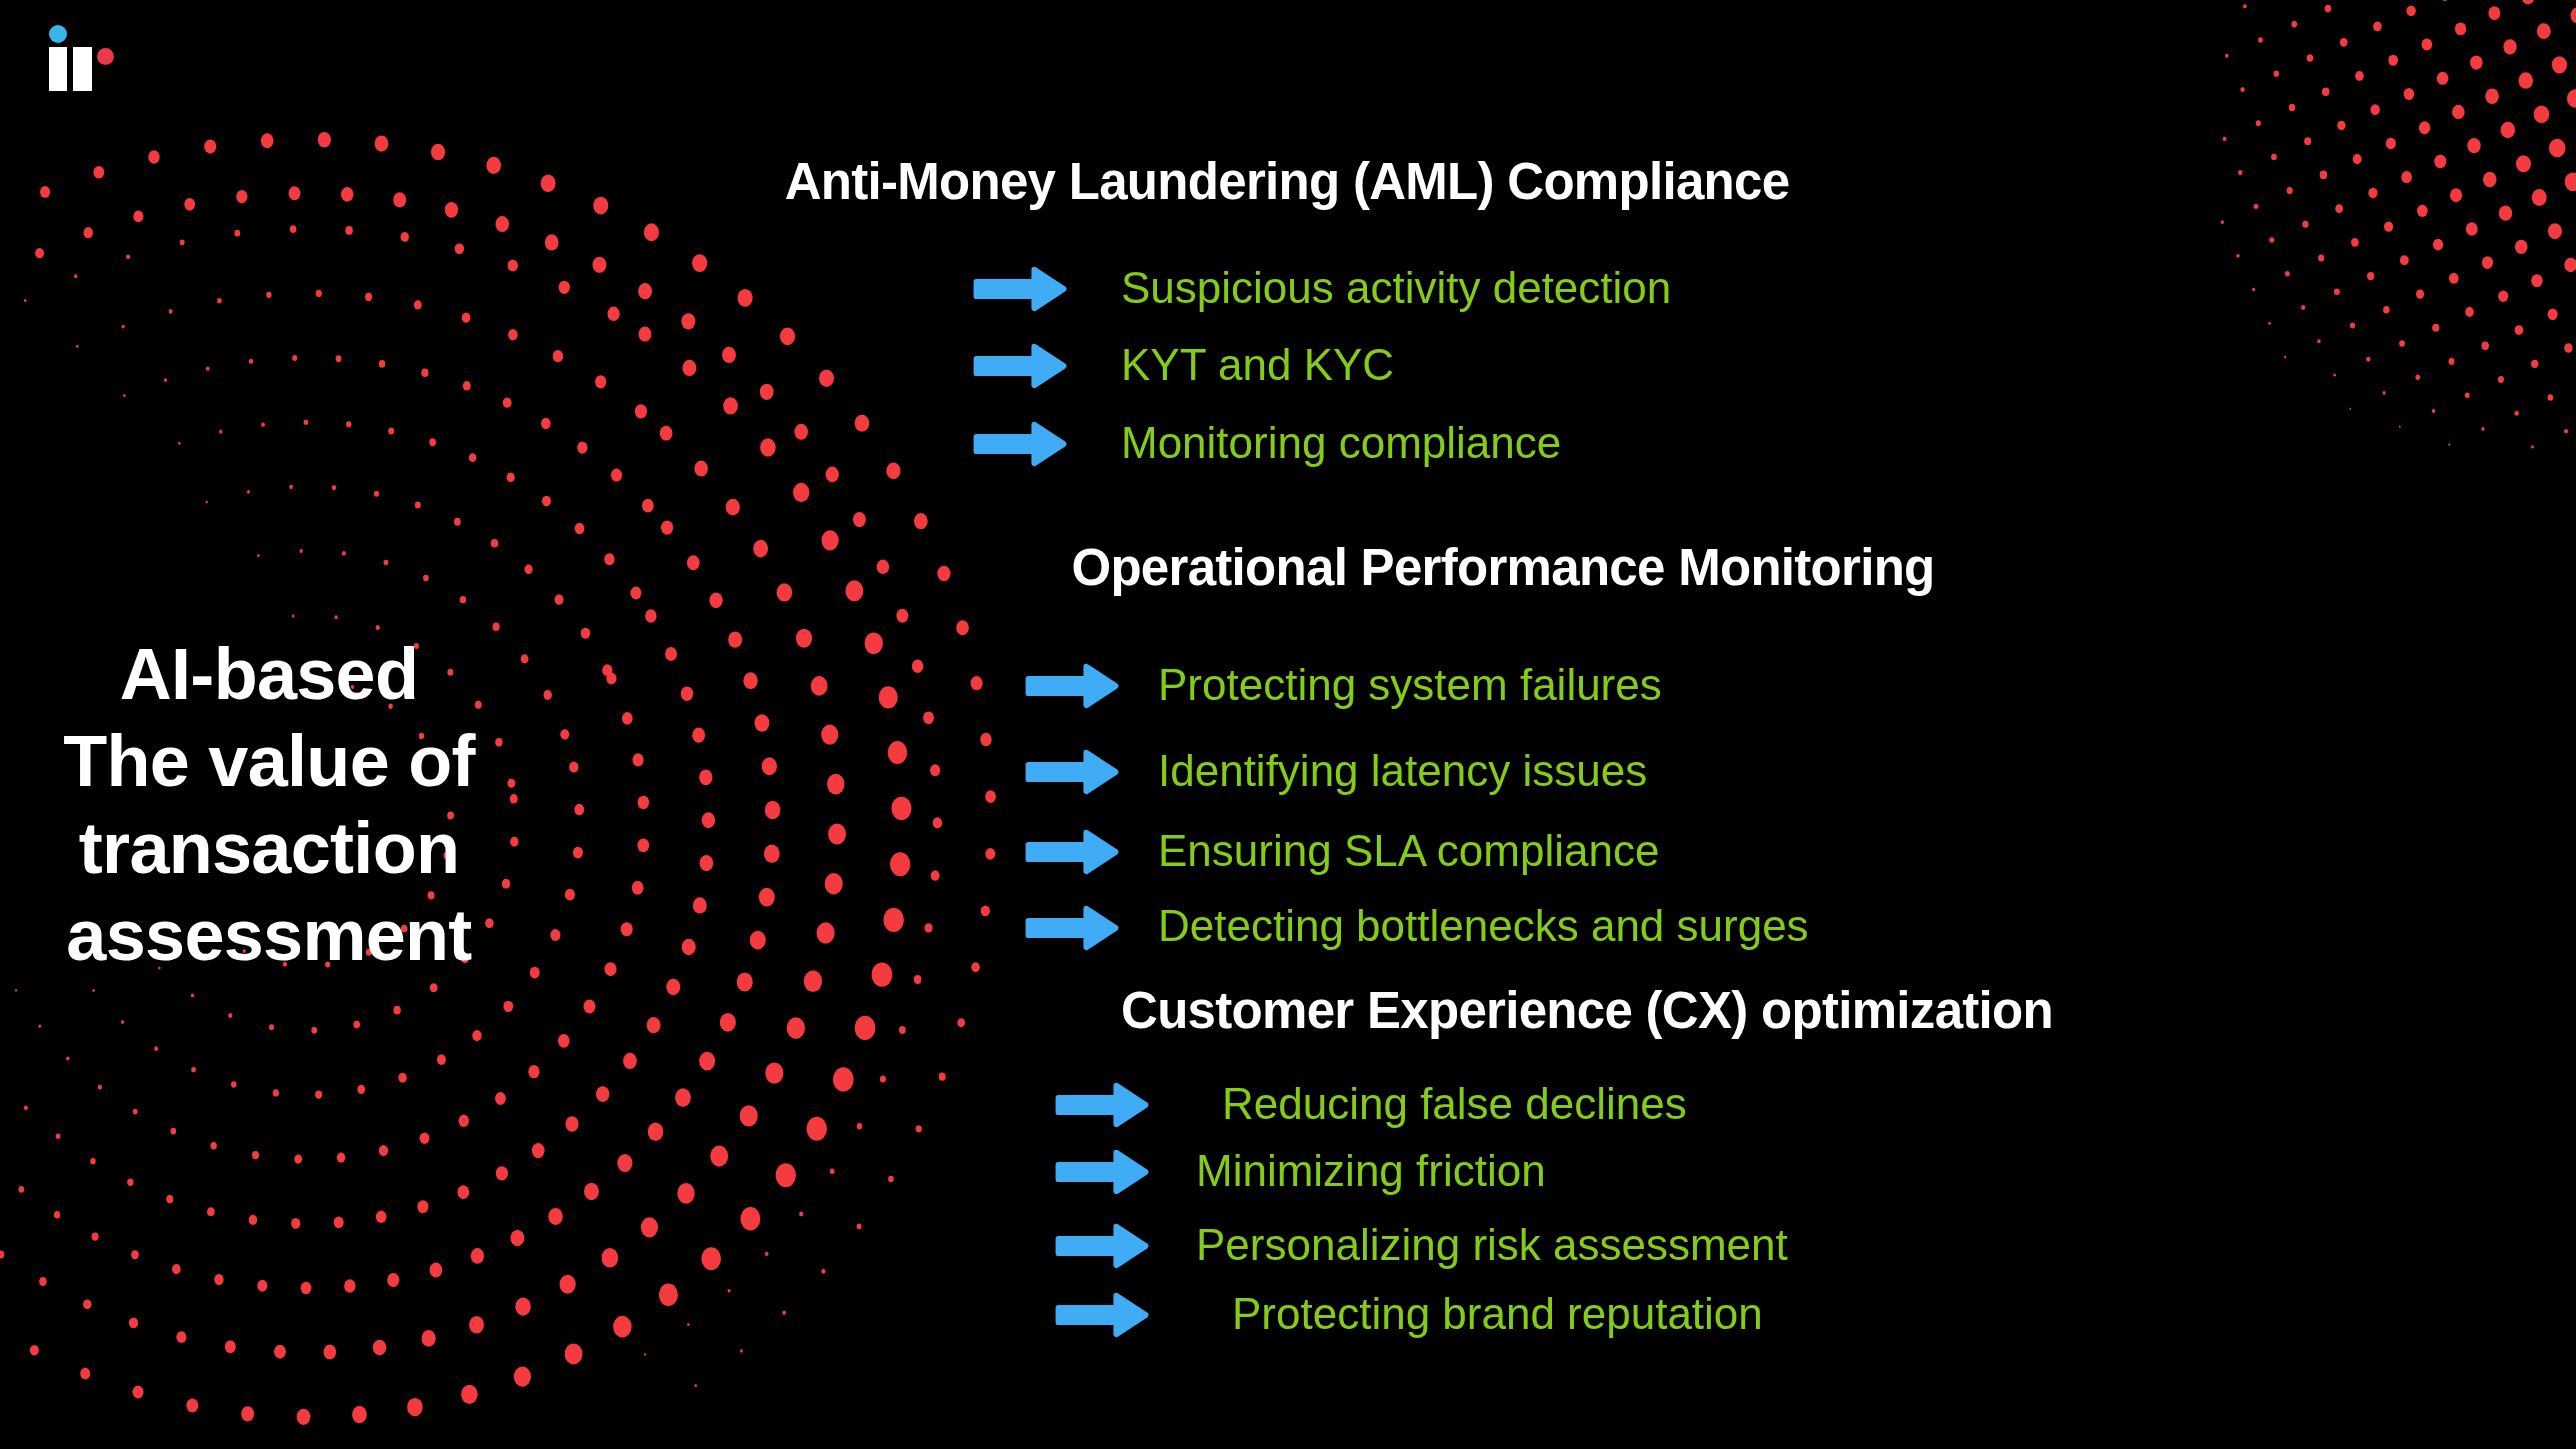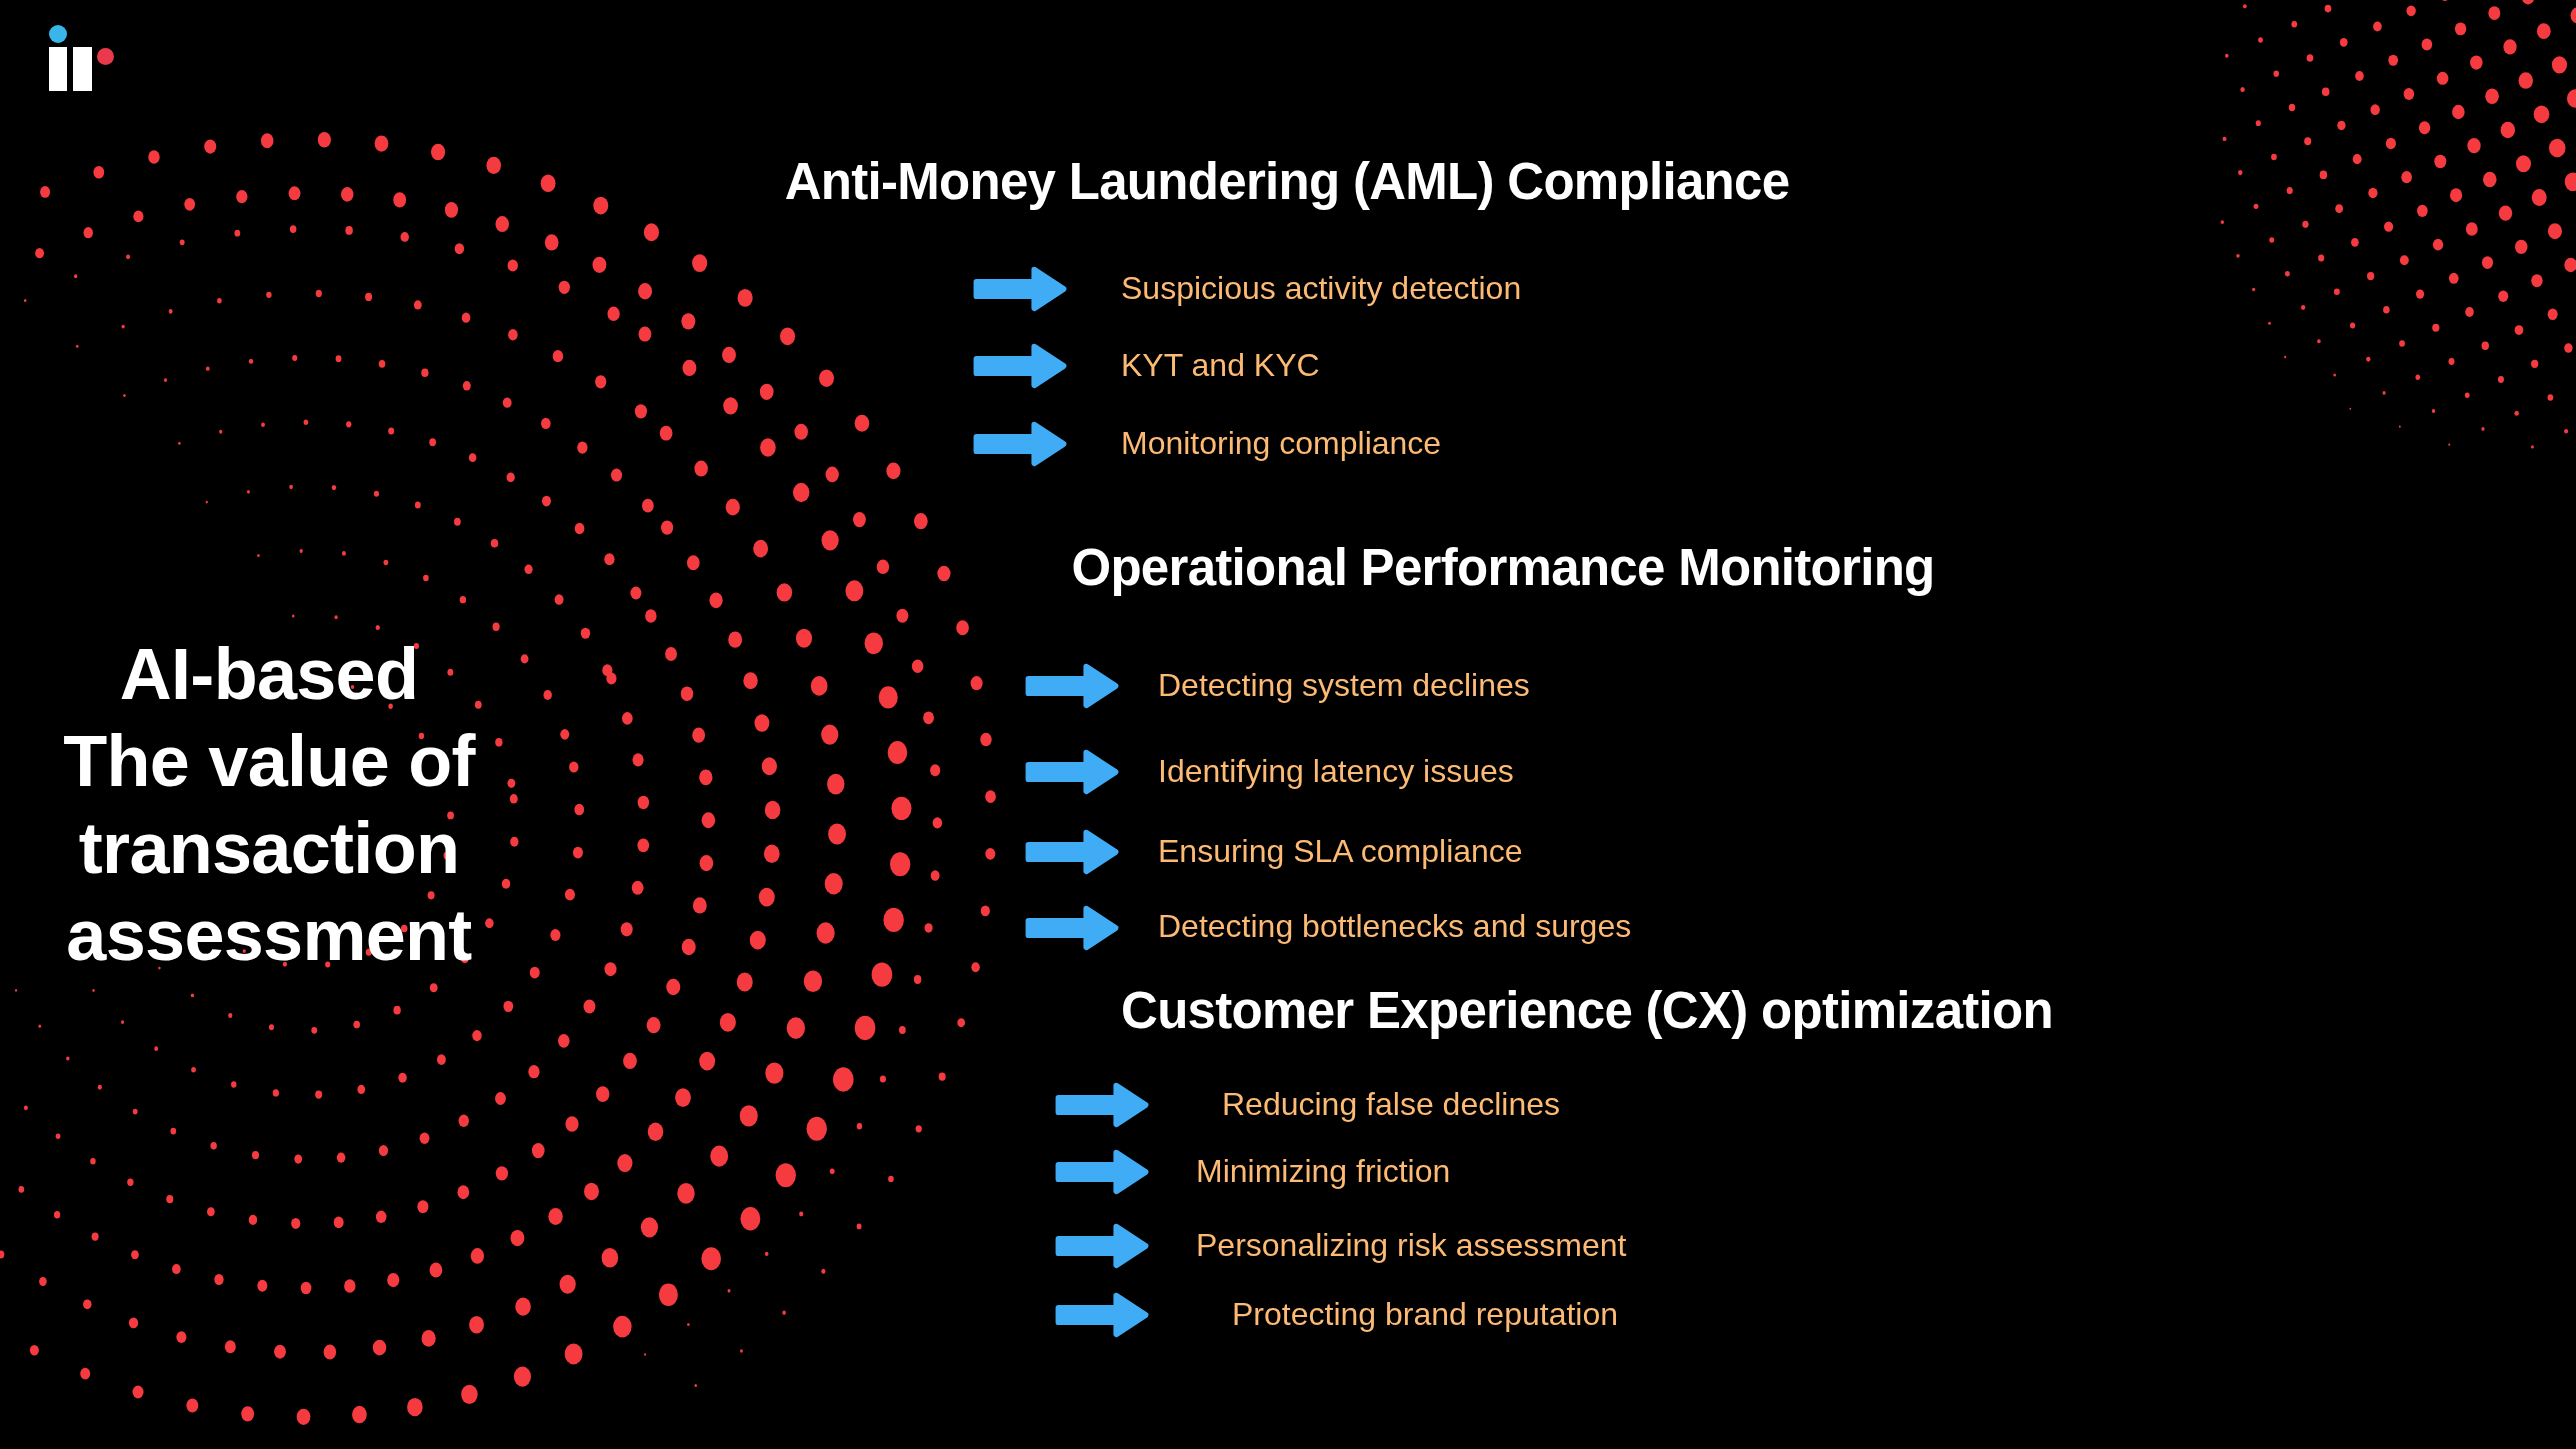--- a/index.html
+++ b/index.html
@@ -24,21 +24,21 @@
   
   .section-heading{
     position:absolute;transform:translateX(-50%);
     color:#ffffff;font-weight:bold;font-size:51px;letter-spacing:-0.7px;
     white-space:nowrap;line-height:1.2;
   }
   
   .bullet-arrow{position:absolute;width:100px;height:52px;}
   .bullet-text{
     position:absolute;transform:translateY(-52%);
-    color:#fdba74;font-size:32px;white-space:nowrap;letter-spacing:0px;
+    color:#84cc16;font-size:44px;white-space:nowrap;letter-spacing:0px;
   }
 </style>
 </head>
 <body>
 
 <div class="slide">
 
   <svg class="pattern-svg" id="pattern-svg" viewBox="0 0 3600 2025" aria-hidden="true">
       <ellipse cx="629.7" cy="1139.5" rx="4.7" ry="5.5" fill="#F53B40"></ellipse>
       <ellipse cx="617.7" cy="1081.0" rx="4.3" ry="5.1" fill="#F53B40"></ellipse>
@@ -586,21 +586,21 @@
         </svg></div>
       <div class="bullet-text" style="left: 1121px; top: 366px;">KYT and KYC</div>
       <div class="bullet-arrow" style="left: 970px; top: 418px;"><svg viewBox="0 0 140 72" width="100" height="52">
           <path d="M9 26 H90 V9 L131 36 L90 63 V46 H9 Z" fill="#3FACF5" stroke="#3FACF5" stroke-width="8" stroke-linejoin="round"></path>
         </svg></div>
       <div class="bullet-text" style="left: 1121px; top: 444px;">Monitoring compliance</div>
       <div class="section-heading" style="left: 1503px; top: 537px;">Operational Performance Monitoring</div>
       <div class="bullet-arrow" style="left: 1022px; top: 660px;"><svg viewBox="0 0 140 72" width="100" height="52">
           <path d="M9 26 H90 V9 L131 36 L90 63 V46 H9 Z" fill="#3FACF5" stroke="#3FACF5" stroke-width="8" stroke-linejoin="round"></path>
         </svg></div>
-      <div class="bullet-text" style="left: 1158px; top: 686px;">Detecting system declines</div>
+      <div class="bullet-text" style="left: 1158px; top: 686px;">Protecting system failures</div>
       <div class="bullet-arrow" style="left: 1022px; top: 746px;"><svg viewBox="0 0 140 72" width="100" height="52">
           <path d="M9 26 H90 V9 L131 36 L90 63 V46 H9 Z" fill="#3FACF5" stroke="#3FACF5" stroke-width="8" stroke-linejoin="round"></path>
         </svg></div>
       <div class="bullet-text" style="left: 1158px; top: 772px;">Identifying latency issues</div>
       <div class="bullet-arrow" style="left: 1022px; top: 826px;"><svg viewBox="0 0 140 72" width="100" height="52">
           <path d="M9 26 H90 V9 L131 36 L90 63 V46 H9 Z" fill="#3FACF5" stroke="#3FACF5" stroke-width="8" stroke-linejoin="round"></path>
         </svg></div>
       <div class="bullet-text" style="left: 1158px; top: 852px;">Ensuring SLA compliance</div>
       <div class="bullet-arrow" style="left: 1022px; top: 902px;"><svg viewBox="0 0 140 72" width="100" height="52">
           <path d="M9 26 H90 V9 L131 36 L90 63 V46 H9 Z" fill="#3FACF5" stroke="#3FACF5" stroke-width="8" stroke-linejoin="round"></path>

